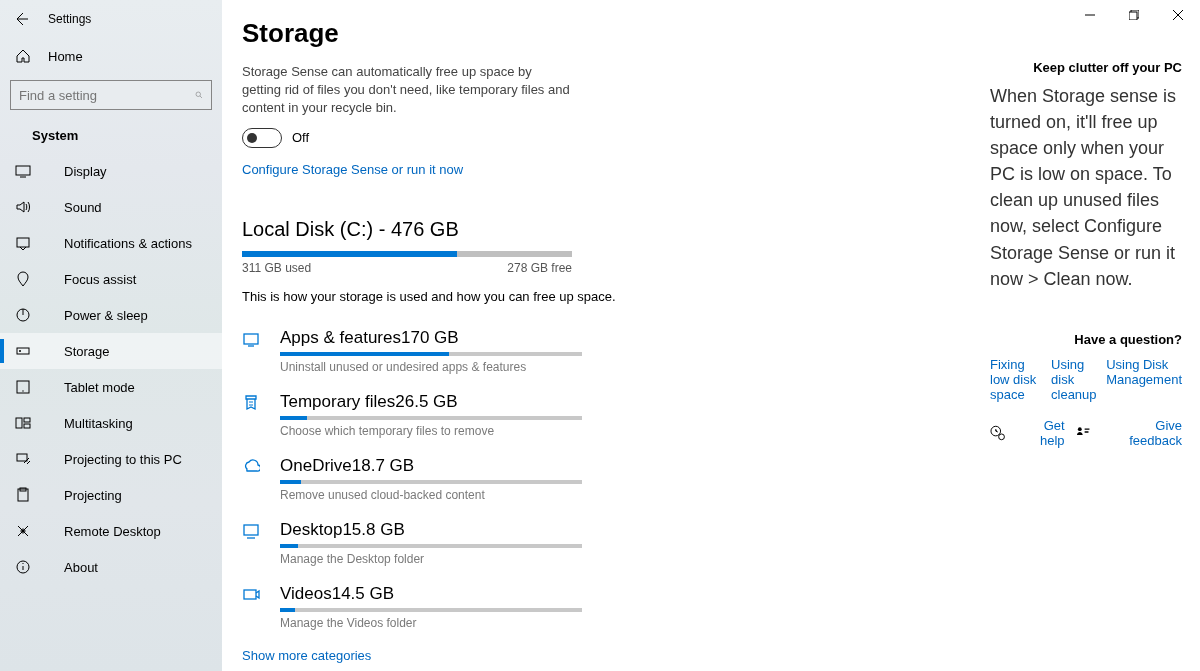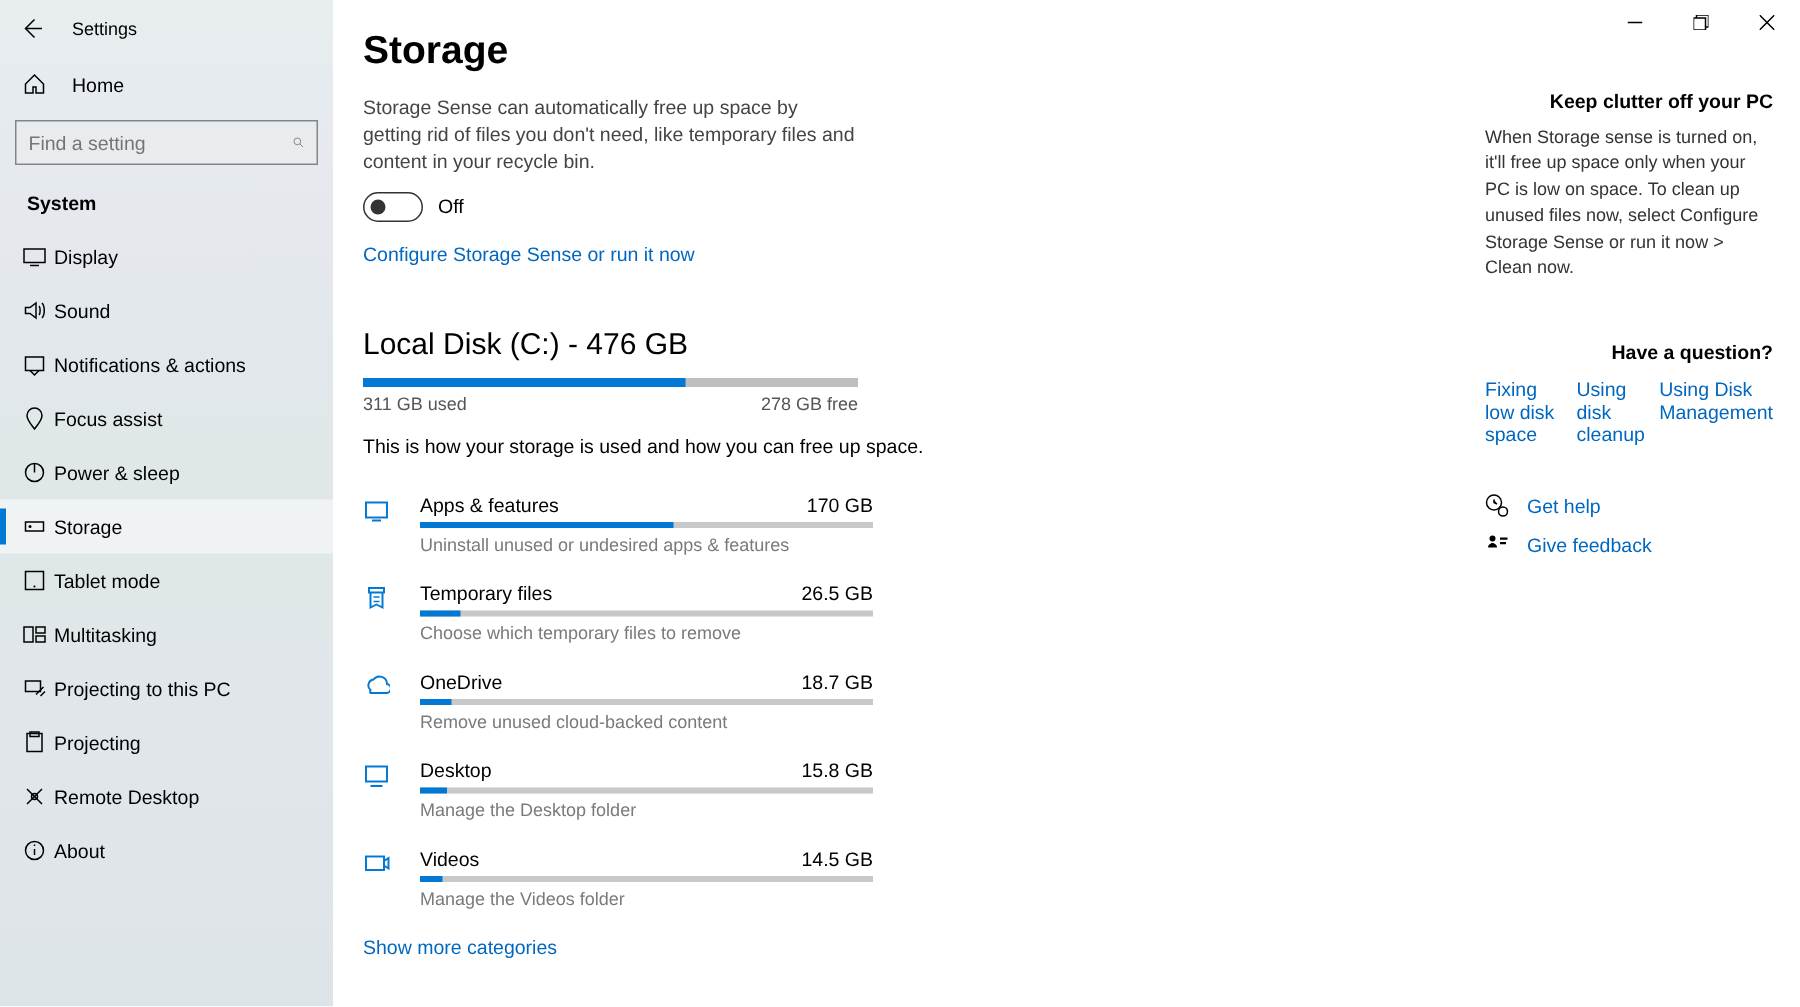--- a/index.html
+++ b/index.html
@@ -7,23 +7,23 @@
 
 
 .sidebar { width: 222px; height: 100%; background: linear-gradient(180deg, #e8edf0 0%, #e4e8ed 25%, #dfe7e8 50%, #e1e6ea 75%, #dde4e8 100%); display: flex; flex-direction: column; font-size: 13px; }
 .topbar { display: flex; align-items: center; height: 38px; padding-left: 10px; gap: 18px; }
 .back-btn { width: 18px; height: 18px; display: flex; align-items: center; justify-content: center; cursor: pointer; margin-left: 2px; }
 .app-title { font-size: 12px; }
 .home-row { display: flex; align-items: center; height: 36px; padding-left: 14px; gap: 16px; cursor: pointer; }
 .search-wrap { padding: 6px 10px 10px 10px; }
 .search-box { width: 100%; height: 30px; border: 1px solid #858585; background: #e8ecef; display: flex; align-items: center; padding: 0 8px; }
 .search-box input { flex: 1; border: none; background: transparent; outline: none; font-size: 13px; color: #5a5a5a; }
-.section-label { padding: 8px 14px 10px 18px; font-weight: 600; font-size: 13px; }
+.section-label { padding: 8px 14px 10px 32px; font-weight: 600; font-size: 13px; }
 .navlist { flex: 1; display: flex; flex-direction: column; }
-.nav-item { display: flex; align-items: center; height: 36px; padding-left: 14px; gap: 4px; cursor: pointer; position: relative; }
+.nav-item { display: flex; align-items: center; height: 36px; padding-left: 14px; gap: 32px; cursor: pointer; position: relative; }
 .nav-item.selected { background: rgba(255,255,255,0.5); }
 .nav-item.selected::before { content: ""; position: absolute; left: 0; top: 6px; bottom: 6px; width: 4px; background: #0078d4; }
 .nav-icon { width: 18px; height: 18px; display: flex; align-items: center; justify-content: center; color: #000; }
 
 
 .main { flex: 1; display: flex; position: relative; background: #fff; }
 .content { flex: 1; padding: 10px 20px 20px 20px; overflow-y: auto; }
 .h1 { font-size: 26px; font-weight: 600; margin: 8px 0 14px 0; }
 .desc { font-size: 13px; color: #444; max-width: 330px; line-height: 1.4; }
 .toggle-row { display: flex; align-items: center; gap: 10px; margin-top: 10px; }
@@ -35,32 +35,32 @@
 .disk-title { font-size: 20px; font-weight: 400; margin-top: 40px; }
 .big-bar { width: 330px; height: 6px; background: #bfbfbf; margin-top: 10px; display: flex; }
 .big-bar .fill { height: 100%; background: #0078d4; }
 .bar-labels { width: 330px; display: flex; justify-content: space-between; font-size: 12px; color: #555; margin-top: 4px; }
 .disk-sub { font-size: 13px; margin-top: 14px; }
 
 .cat-list { margin-top: 18px; width: 340px; }
 .cat-item { display: flex; gap: 14px; padding: 6px 0 12px 0; cursor: pointer; }
 .cat-icon { width: 24px; padding-top: 2px; color: #0078d4; }
 .cat-body { flex: 1; }
-.cat-head { display: flex; justify-content: space-between; font-size: 13px; }
+.cat-head { display: flex; justify-content: flex-start; font-size: 17px; }
 .cat-bar { height: 4px; background: #c8c8c8; margin-top: 4px; }
 .cat-bar .fill { height: 100%; background: #0078d4; }
 .cat-sub { font-size: 12px; color: #7a7a7a; margin-top: 4px; }
 
 
 .aside { width: 210px; padding: 60px 18px 0 0; font-size: 13px; }
 .aside h3 { font-size: 13px; font-weight: 600; margin-bottom: 8px; text-align: right; }
-.aside p { font-size: 12px; color: #333; line-height: 1.45; }
+.aside p { font-size: 18px; color: #333; line-height: 1.45; }
 .aside .qlinks { margin-top: 10px; display: flex; flex-direction: row; gap: 8px; }
 .aside .qsec { margin-top: 40px; }
-.aside .actions { margin-top: 32px; display: flex; flex-direction: column; gap: 10px; }
+.aside .actions { margin-top: 16px; display: flex; flex-direction: row; gap: 10px; text-align: right; }
 .aside .action-row { display: flex; align-items: center; gap: 12px; }
 
 
 .win-ctrls { position: absolute; top: 0; right: 0; display: flex; }
 .win-btn { width: 44px; height: 30px; display: flex; align-items: center; justify-content: center; cursor: pointer; }
 
 svg { display: block; }
 </style>
 </head>
 <body>

